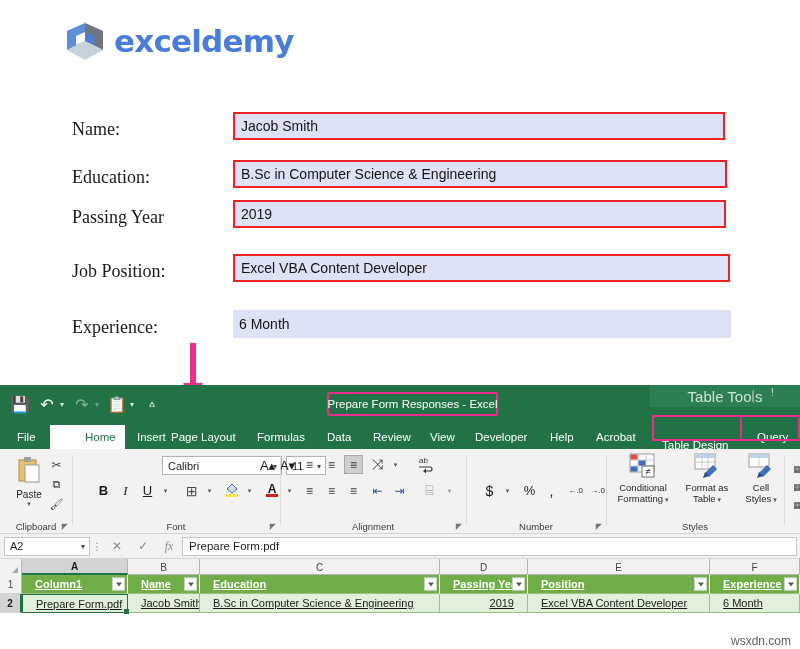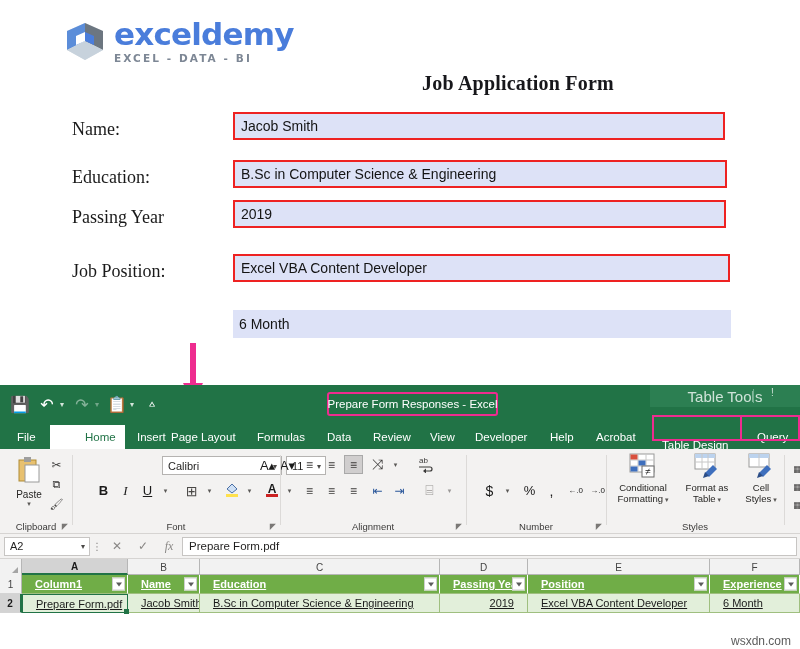--- a/index.html
+++ b/index.html
@@ -180,25 +180,23 @@
           <polygon points="22,3 40,11 40,30 22,40 4,30 4,11" fill="#dfe5ea"></polygon>
           <polygon points="4,11 22,3 22,21 4,30" fill="#5b8dd9"></polygon>
           <polygon points="22,3 40,11 40,30 22,21" fill="#6c7680"></polygon>
           <polygon points="4,30 22,21 40,30 22,40" fill="#c7d2dc"></polygon>
           <polygon points="13,16 22,12 22,21 13,25" fill="#ffffff"></polygon>
           <polygon points="22,12 31,16 31,25 22,21" fill="#4a7ddb"></polygon>
         </svg>
       </div>
       <div class="logo-text">
         <div class="logo-word">exceldemy</div>
-        <div class="logo-sub">EXCEL - DATA - BI</div>
       </div>
     </div>
 
-    <div class="doc-title">Job Application Form</div>
 
     <div id="form-fields">
         <div class="field-row" style="top: 112px;">
           <div class="field-label">Name:</div>
           <div class="field-box outlined" style="width: 492px;">
             <span>Jacob Smith</span>
           </div>
         </div>
         <div class="field-row" style="top: 160px;">
           <div class="field-label">Education:</div>
@@ -212,20 +210,21 @@
             <span>2019</span>
           </div>
         </div>
         <div class="field-row" style="top: 254px;">
           <div class="field-label">Job Position:</div>
           <div class="field-box outlined" style="width: 497px;">
             <span>Excel VBA Content Developer</span>
           </div>
         </div>
         <div class="field-row" style="top: 310px;">
+          <div class="field-label">Experience:</div>
           <div class="field-box" style="width: 498px;">
             <span>6 Month</span>
           </div>
         </div>
       </div>
 
     <div class="arrow">
       <svg width="24" height="62" viewBox="0 0 24 62" aria-hidden="true">
         <rect x="9" y="0" width="6" height="42" fill="#ee2c8f"></rect>
         <polygon points="2,40 22,40 12,61" fill="#ee2c8f"></polygon>

